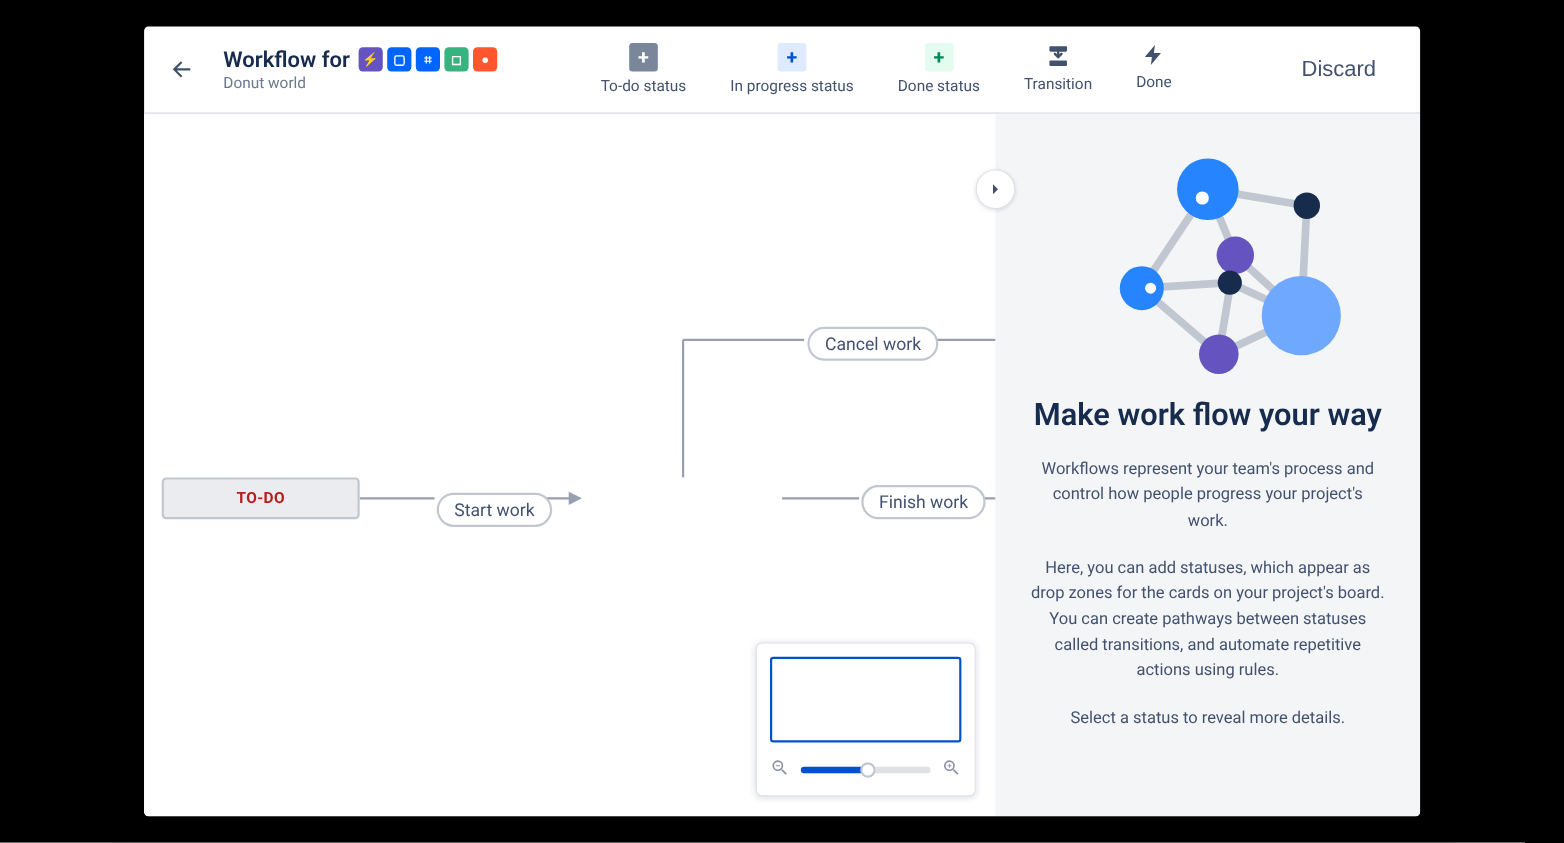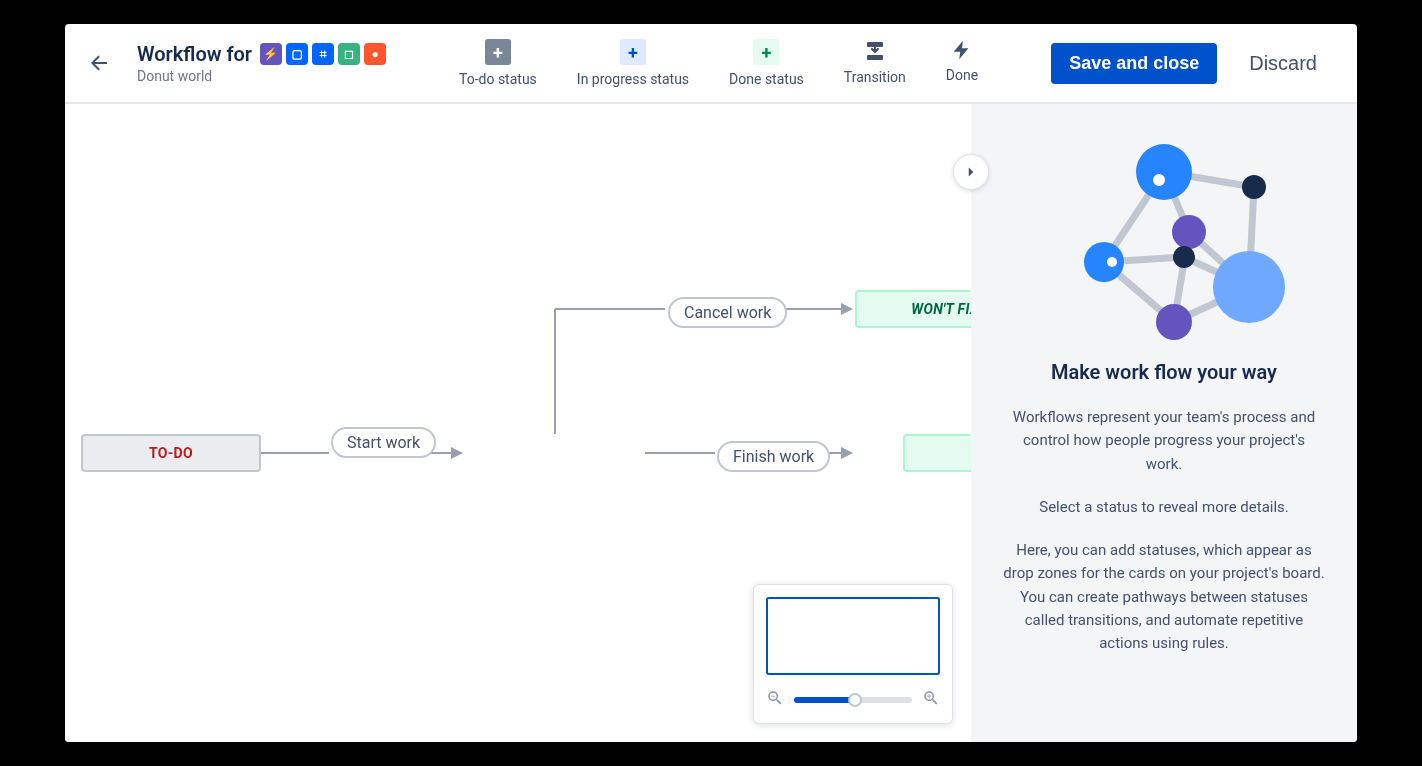--- a/index.html
+++ b/index.html
@@ -7,21 +7,21 @@
   body {
     font-family: -apple-system, BlinkMacSystemFont, "Segoe UI", Roboto, Helvetica, Arial, sans-serif;
     background: #000;
     display: flex;
     align-items: center;
     justify-content: center;
     width: 1422px;
     height: 766px;
   }
   .app-window {
-    width: 1292px;
+    width: 1160px;
     height: 718px;
     background: #fff;
     border-radius: 4px;
     box-shadow: 0 8px 40px rgba(0,0,0,0.35);
     overflow: hidden;
     position: relative;
     display: flex;
     flex-direction: column;
   }
   
@@ -118,21 +118,21 @@
     flex: 1; height: 6px; background: #dfe1e6; border-radius: 4px; position: relative;
   }
   .minimap .slider .fill { position:absolute; left:0; top:0; bottom:0; width:52%; background:#0052cc; border-radius:4px; }
   .minimap .slider .thumb {
     position: absolute; top: 50%; left: 52%;
     width: 14px; height: 14px; background:#fff; border:2px solid #c1c7d0; border-radius:50%;
     transform: translate(-50%,-50%);
   }
   
   .illus { width: 260px; height: 220px; }
-  .side-title { font-size: 20px; font-weight: 600; color: #172b4d; text-align: center; margin-top: 8px; margin-bottom: 22px; }
+  .side-title { font-size: 28px; font-weight: 600; color: #172b4d; text-align: center; margin-top: 8px; margin-bottom: 22px; }
   .side-para { font-size: 15px; color: #42526e; text-align: center; line-height: 1.55; margin-bottom: 20px; }
 </style>
 </head>
 <body>
 
 <div class="app-window">
 
   <div class="top-bar">
     <div class="back-btn">
       <svg width="24" height="24" viewBox="0 0 24 24">
@@ -175,21 +175,20 @@
           <div class="cap">Transition</div>
         </div>
         <div class="tool-btn">
           <svg width="22" height="22" viewBox="0 0 24 24">
             <path fill="#42526E" d="M13 2 3 14h7l-1 8 10-12h-7z"></path>
           </svg>
           <div class="cap">Done</div>
         </div>
       </div>
 
-    <button class="btn-save">Save and close</button>
     <button class="btn-discard">Discard</button>
   </div>
 
   <div class="main">
     <div class="canvas-pane">
       <div class="canvas-inner" id="canvas-inner">
         <svg class="wires" id="wires">
             <line x1="196" y1="349" x2="264" y2="349" class="wire"></line>
             <line x1="350" y1="349" x2="388" y2="349" class="wire"></line>
             <polygon points="386,343 398,349 386,355" class="arrow"></polygon>
@@ -197,21 +196,21 @@
             <line x1="740" y1="349" x2="778" y2="349" class="wire"></line>
             <polygon points="776,343 788,349 776,355" class="arrow"></polygon>
             <line x1="490" y1="330" x2="490" y2="205" class="wire"></line>
             <line x1="490" y1="205" x2="600" y2="205" class="wire"></line>
             <line x1="700" y1="205" x2="778" y2="205" class="wire"></line>
             <polygon points="776,199 788,205 776,211" class="arrow"></polygon>
           </svg>
       <div class="status-node status-todo" style="left: 16px; top: 330px;">TO-DO</div>
           <div class="status-node status-done" style="left: 790px; top: 330px; margin-left: 48px;">DONE</div>
           <div class="status-node status-done" style="left: 790px; top: 186px; font-style: italic;">WON'T FIX</div>
-          <div class="trans-label" style="left: 266px; top: 323px;">Start work</div>
+          <div class="trans-label" style="left: 266px; top: 344px;">Start work</div>
           <div class="trans-label" style="left: 652px; top: 337px;">Finish work</div>
           <div class="trans-label" style="left: 603px; top: 193px;">Cancel work</div>
         </div>
 
       <div class="minimap">
         <div class="view"></div>
         <div class="zoom">
           <span class="z-icon">
             <svg width="18" height="18" viewBox="0 0 24 24">
                 <path fill="currentColor" d="M15.5 14h-.8l-.3-.3a6.5 6.5 0 1 0-.7.7l.3.3v.8l5 5 1.5-1.5-5-5zM9.5 14A4.5 4.5 0 1 1 14 9.5 4.5 4.5 0 0 1 9.5 14zM7 9h5v1H7z"></path>
@@ -257,17 +256,17 @@
         <circle cx="155" cy="100" r="17" fill="#6554C0"></circle>
         <circle cx="70" cy="130" r="20" fill="#2684FF"></circle>
         <circle cx="78" cy="130" r="5" fill="#fff"></circle>
         <circle cx="150" cy="125" r="11" fill="#172B4D"></circle>
         <circle cx="215" cy="155" r="36" fill="#6FA8FF"></circle>
         <circle cx="140" cy="190" r="18" fill="#6554C0"></circle>
       </svg>
 
       <div class="side-title">Make work flow your way</div>
       <div class="side-para">Workflows represent your team's process and control how people progress your project's work.</div>
+      <div class="side-para">Here, you can add statuses, which appear as drop zones for the cards on your project's board. You can create pathways between statuses called transitions, and automate repetitive actions using rules.</div>
       <div class="side-para">Select a status to reveal more details.</div>
-      <div class="side-para">Here, you can add statuses, which appear as drop zones for the cards on your project's board. You can create pathways between statuses called transitions, and automate repetitive actions using rules.</div>
     </div>
   </div>
 </div>
 
 </body></html>

